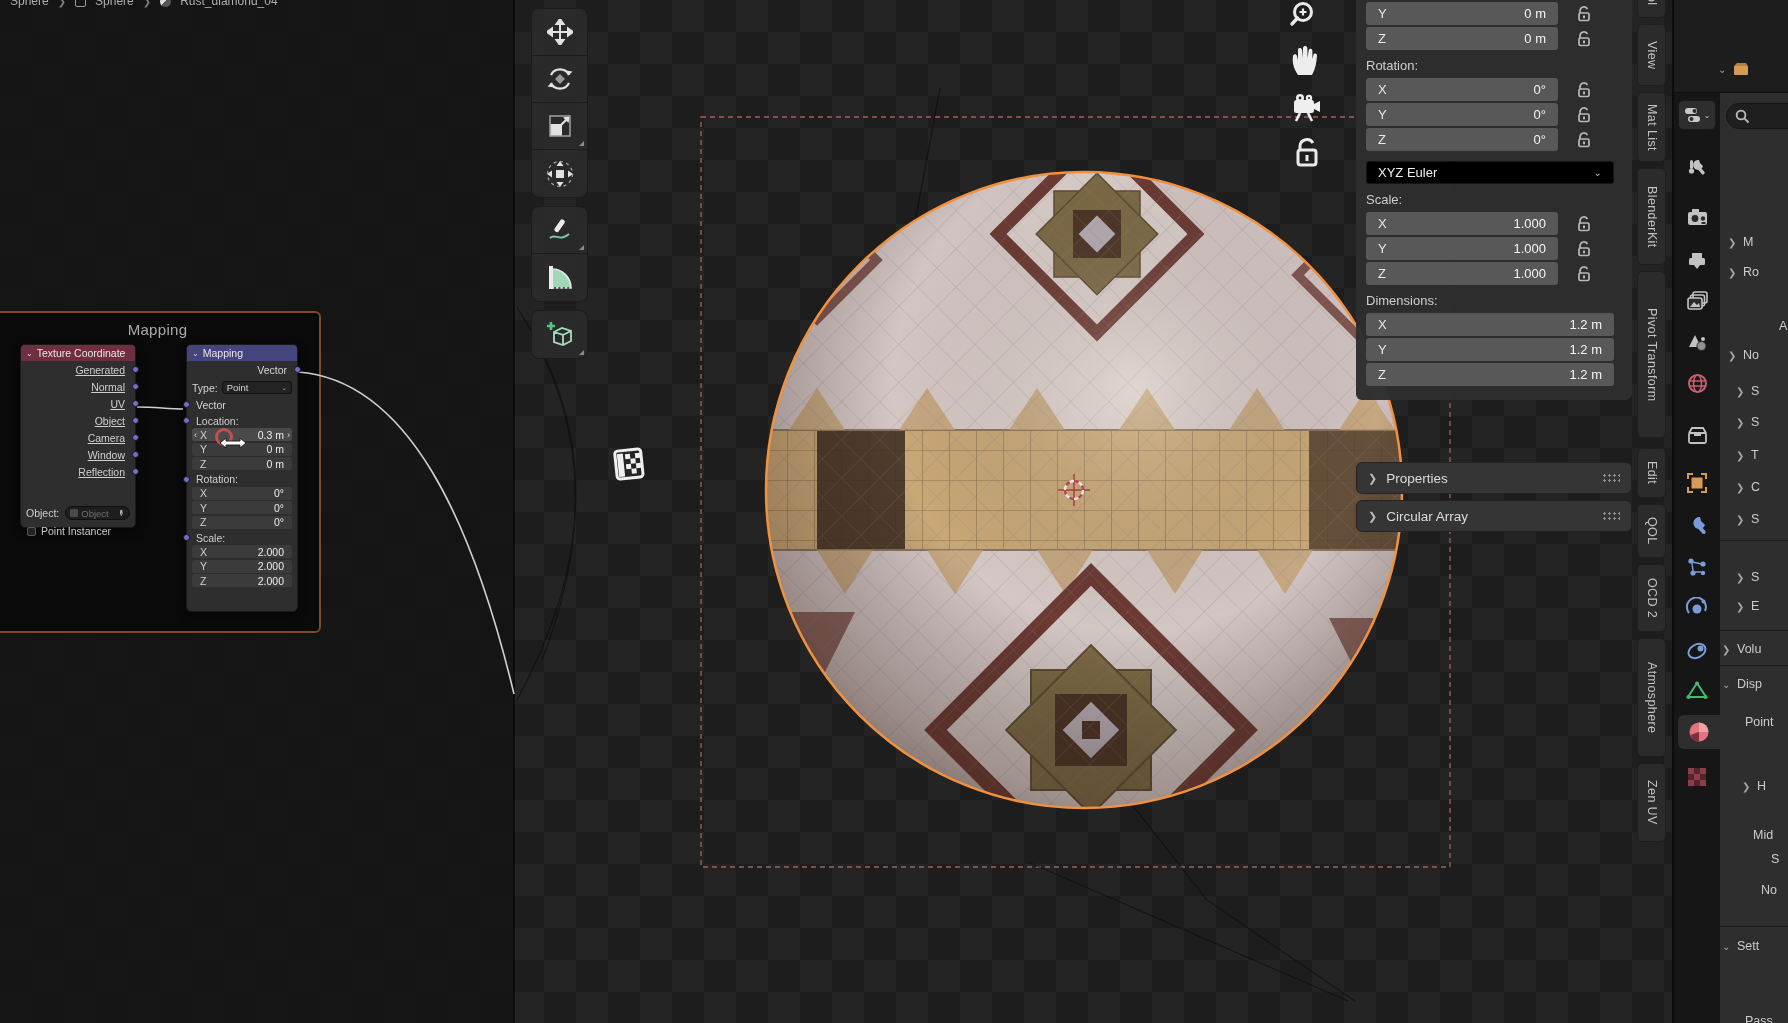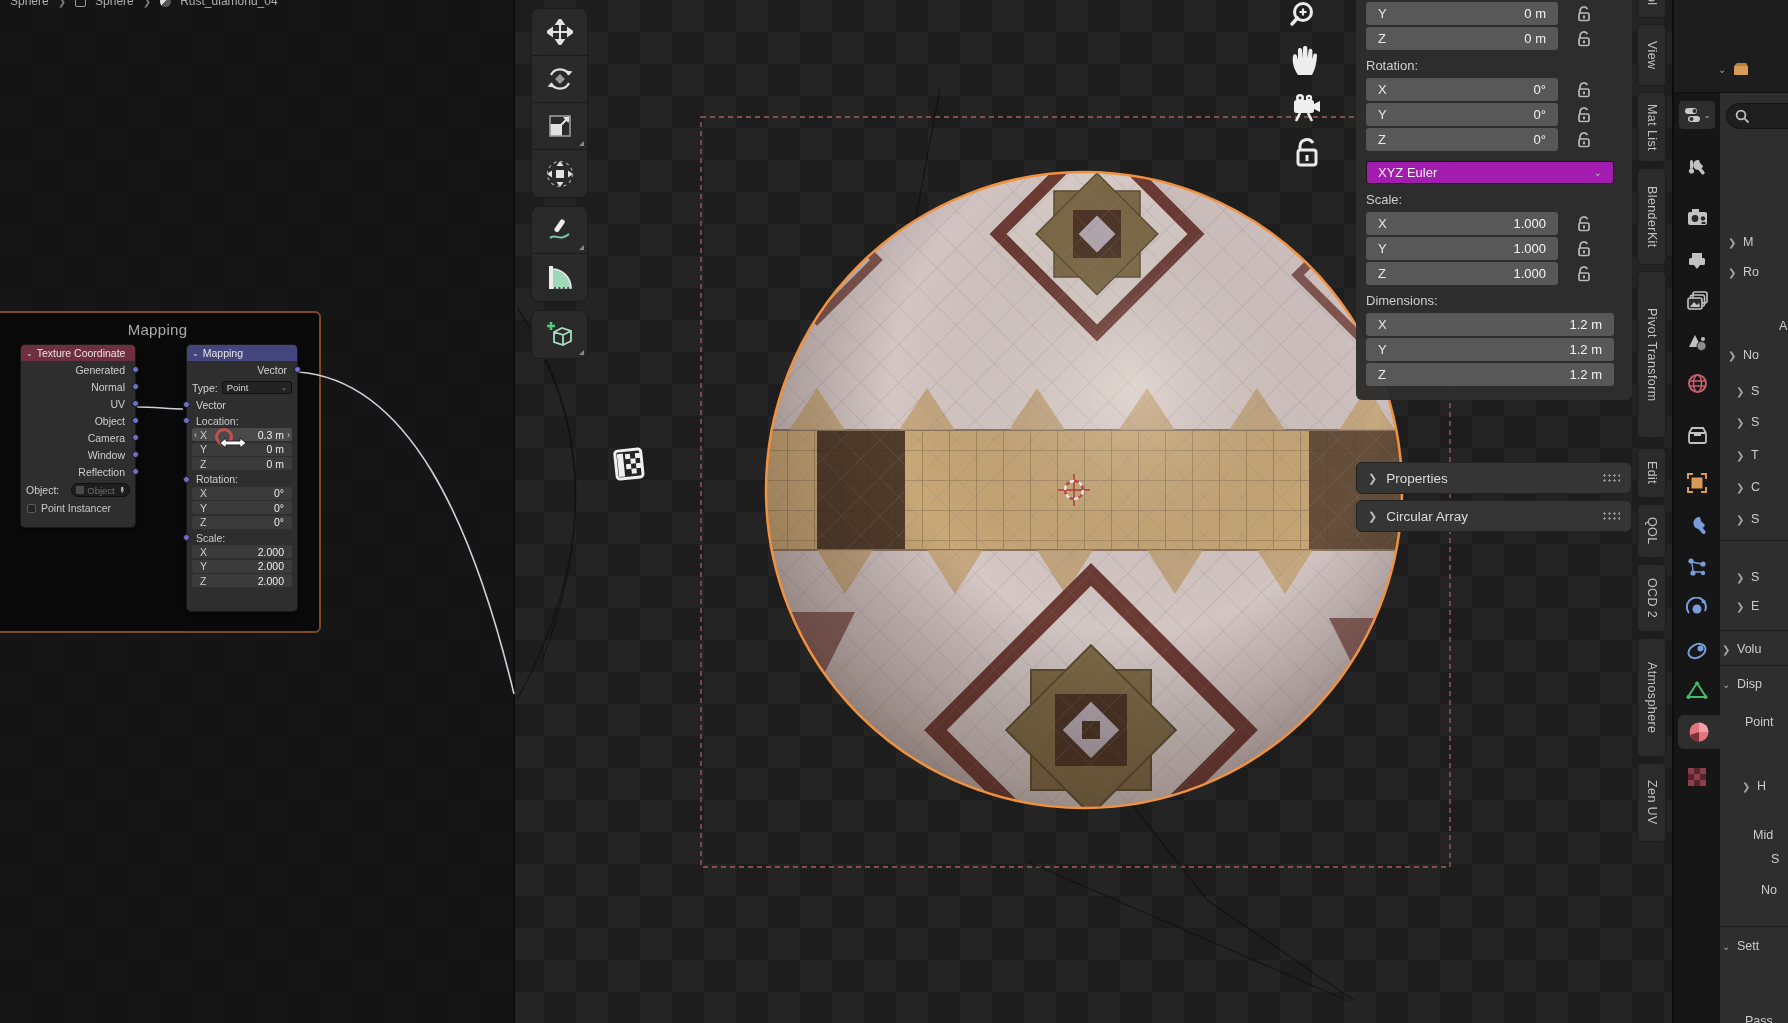--- a/index.html
+++ b/index.html
@@ -29,26 +29,26 @@
     font-size:10.5px; color:#d4d4d4; box-shadow:0 3px 8px rgba(0,0,0,.5); }
   .n-header { height:16px; display:flex; align-items:center; gap:4px; padding:0 5px;
     border-radius:4px 4px 0 0; font-size:10.5px; color:#e9e2e4; }
   .n-header .chev { font-size:8px; color:#e0cfd4; }
   .node.texcoord { left:20px; top:344px; width:116px; height:184px; }
   .texcoord .n-header { background:#6e3040; }
   .node.mapping  { left:186px; top:344px; width:112px; height:268px; }
   .mapping .n-header { background:#45457d; }
 
   .tc-out { position:relative; height:17px; display:flex; align-items:center;
-    justify-content:flex-end; padding-right:10px; color:#cfcfcf; }
+    justify-content:flex-end; padding-right:10px; color:#cfcfcf;text-decoration:underline; }
   .sock { position:absolute; width:7px; height:7px; border-radius:50%;
     background:#7070c8; border:1px solid #15151a; }
   .sock.out { right:-4px; top:5px; }
   .sock.in  { left:-4px;  top:4px; }
-  .tc-objrow { display:flex; align-items:center; gap:12px; padding:3px 5px 0 5px; }
+  .tc-objrow { display:flex; align-items:center; gap:6px; padding:3px 5px 0 5px;margin-top:23px; }
   .tc-objrow .lbl { color:#cfcfcf; }
   .obj-field { flex:1; height:14px; background:#1e1e1e; border:1px solid #0f0f0f; border-radius:7px;
     display:flex; align-items:center; gap:3px; padding:0 4px; color:#6f6f6f; font-size:9.5px; }
   .obj-cube { width:8px; height:8px; background:#4a4a4a; border-radius:1px; }
   .dropper { margin-left:auto; color:#bdbdbd; font-size:9px; transform:rotate(90deg); }
   .tc-instrow { display:flex; align-items:center; gap:5px; padding:5px 6px; color:#c9c9c9; }
   .cbx { width:9px; height:9px; background:#232323; border:1px solid #585858; border-radius:2px; }
 
   .mp-outrow { position:relative; height:17px; display:flex; align-items:center;
     justify-content:flex-end; padding-right:10px; }
@@ -96,21 +96,21 @@
   .sidebar { position:absolute; left:1356px; top:0; width:276px; }
   .sb-transform { background:rgba(45,45,45,.97); border-radius:0 0 6px 6px; padding:2px 8px 12px 10px; }
   .sb-row { display:flex; align-items:center; margin-bottom:2px; }
   .sb-field { width:192px; height:23px; background:#585858; border-radius:3px;
     display:flex; align-items:center; padding:0 12px; font-size:13px; }
   .sb-field.wide { width:248px; }
   .sb-axis { color:#e8e8e8; width:30px; }
   .sb-val { margin-left:auto; color:#f4f4f4; }
   .sb-lock { margin-left:18px; display:flex; }
   .sb-label { font-size:13px; color:#cfcfcf; margin:8px 0 5px 0; }
-  .sb-euler { width:248px; height:23px; background:#a21caf; border:1px solid #161616; border-radius:3px;
+  .sb-euler { width:248px; height:23px; background:#000000; border:1px solid #161616; border-radius:3px;
     display:flex; align-items:center; padding:0 11px; font-size:13px; color:#efefef; margin:10px 0 4px 0; }
   .sb-euler .dd { margin-left:auto; color:#bababa; font-size:10px; }
 
   .sb-panel { position:absolute; left:0; width:276px; height:32px; background:#353535;
     border:1px solid #222; border-radius:6px; display:flex; align-items:center;
     padding:0 11px; gap:9px; font-size:13.5px; color:#dcdcdc; }
   .sb-panel .pchev { color:#bdbdbd; font-size:11px; }
   .sb-panel .grip { margin-left:auto; width:18px; height:10px;
     background-image:radial-gradient(#8f8f8f 1px, transparent 1.2px);
     background-size:5px 5px; }

